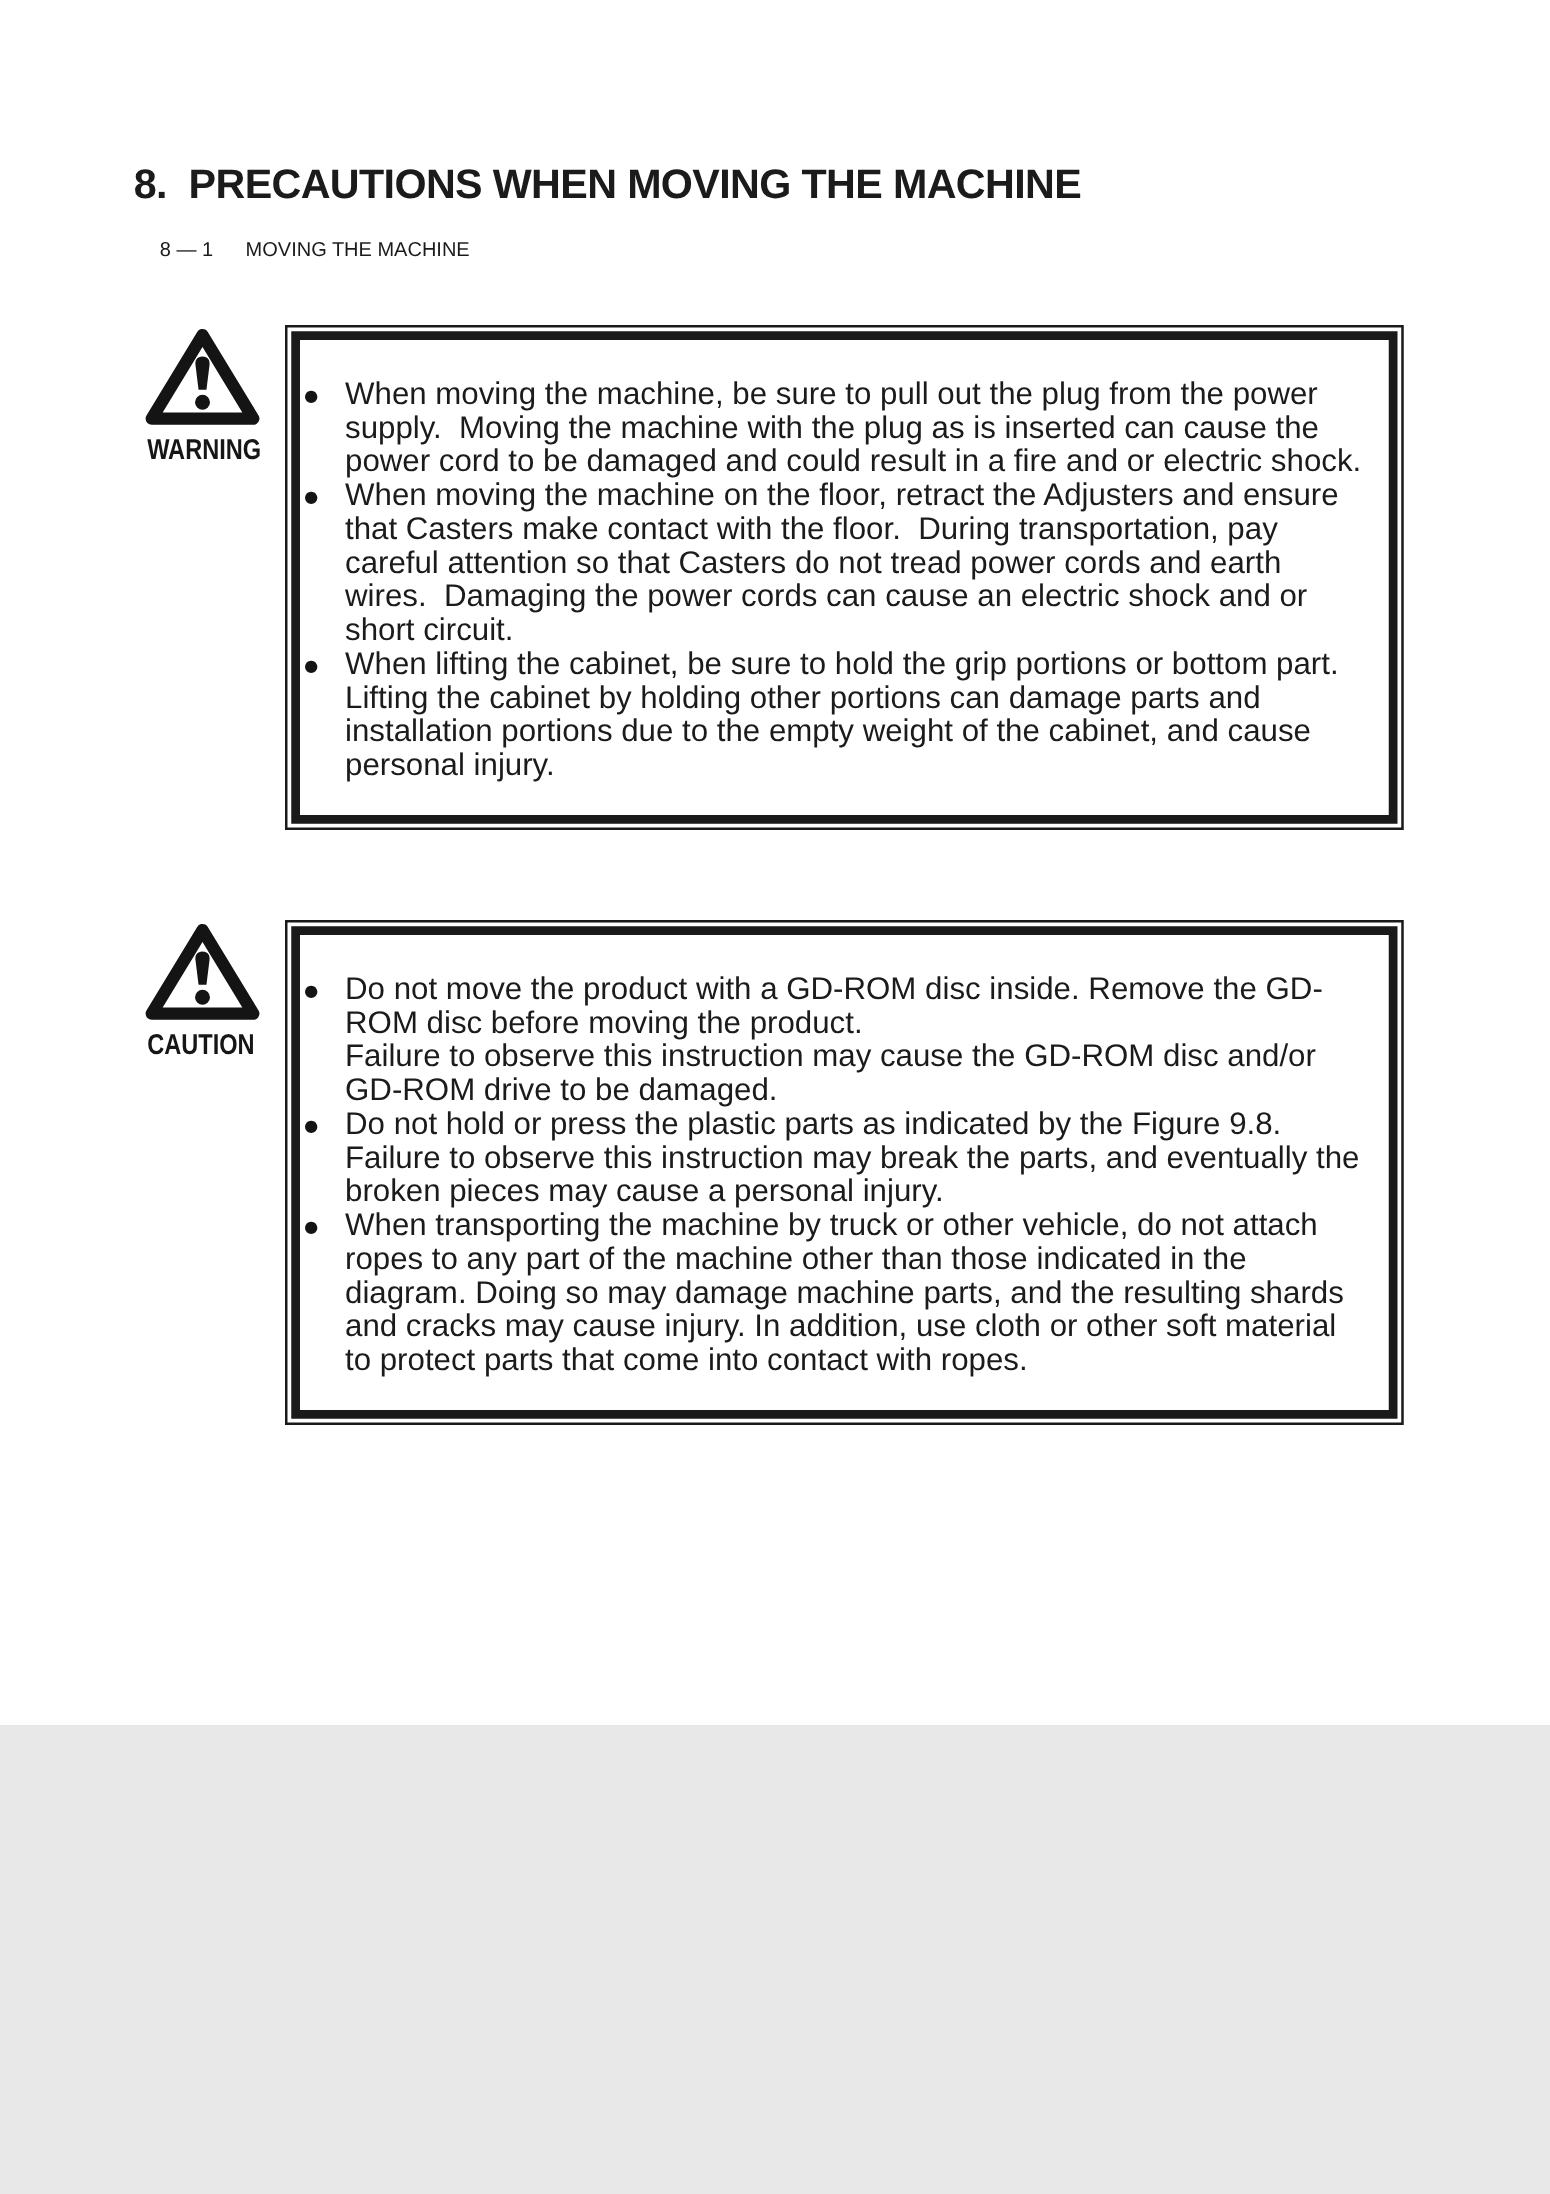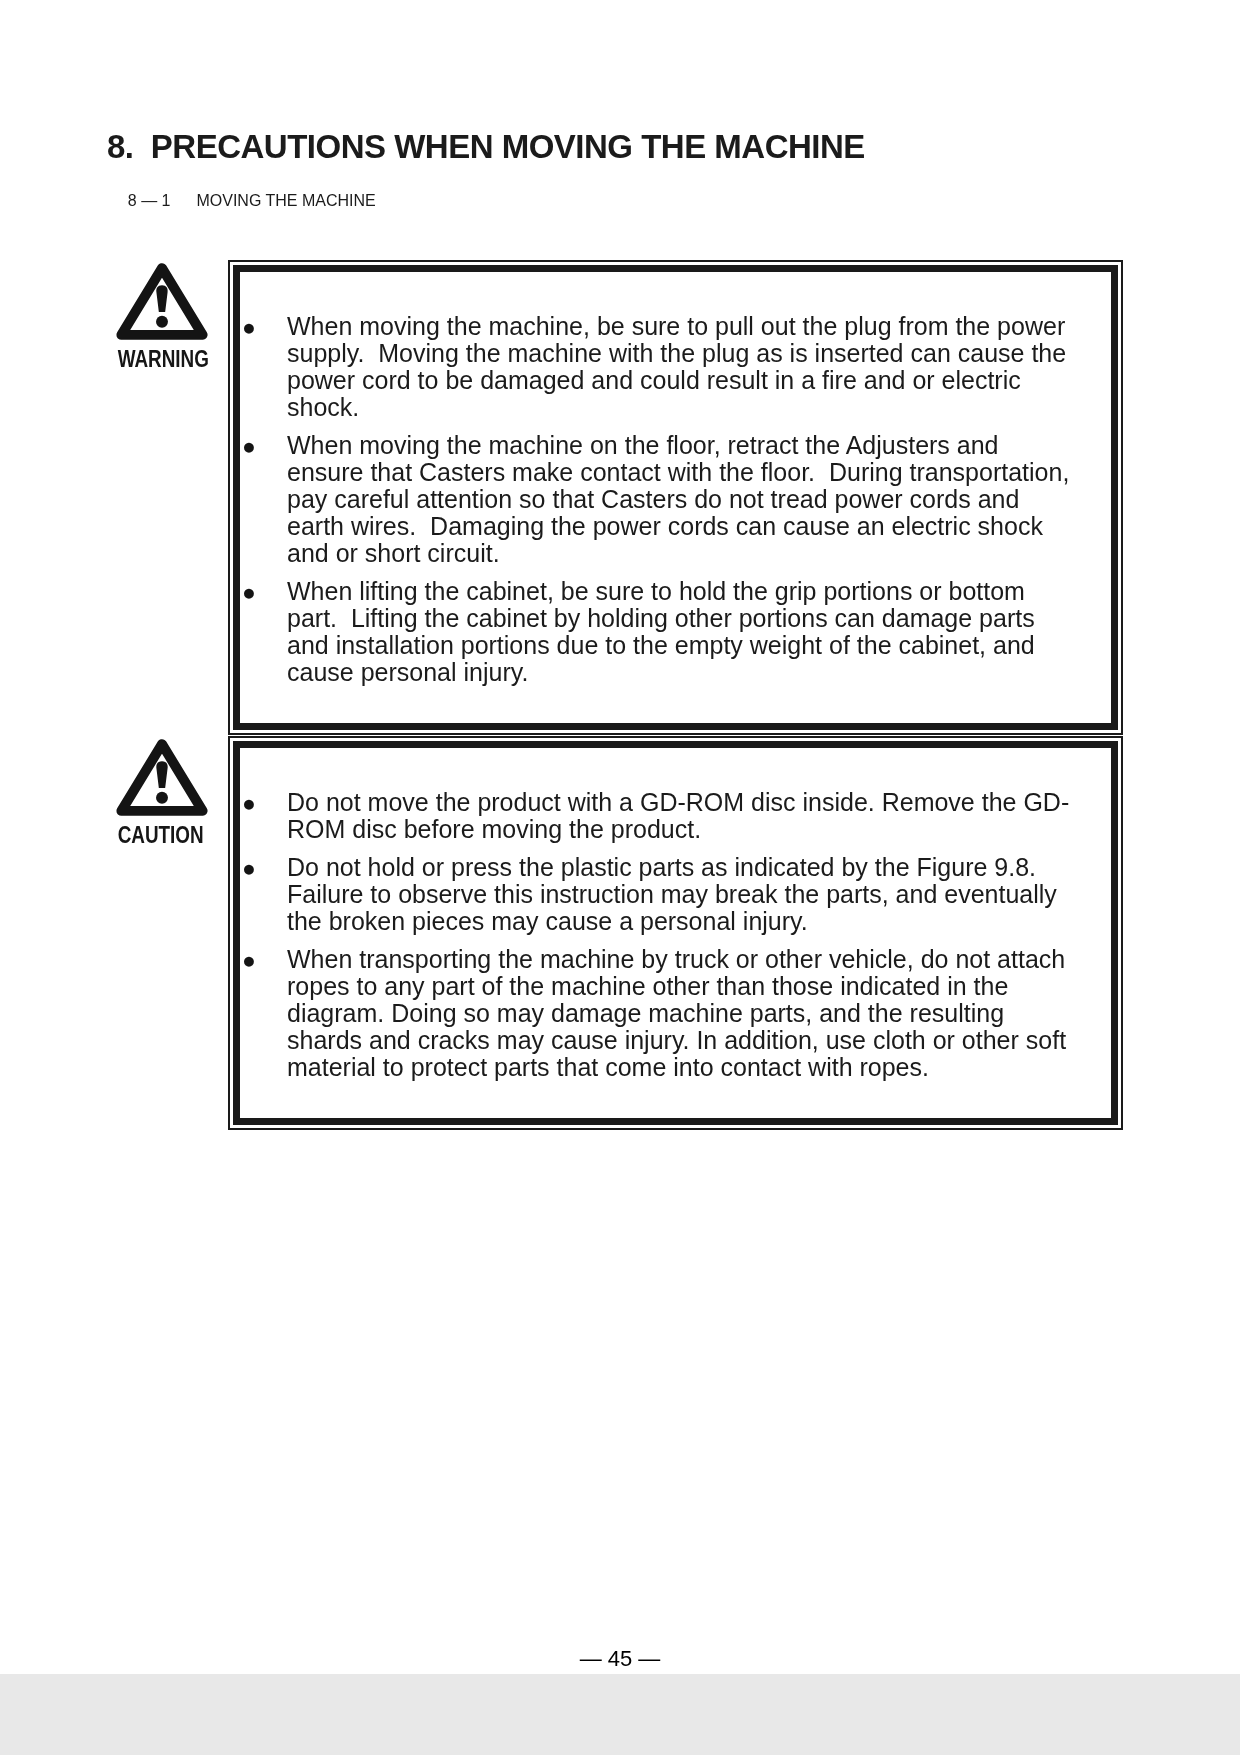--- a/index.html
+++ b/index.html
@@ -1,19 +1,19 @@
 <!DOCTYPE html>
 <html><head>
 <meta charset="utf-8">
 <style>
   html, body { margin: 0; padding: 0; background: #e8e8e8; }
   .page {
     position: relative;
     width: 1240px;
-    height: 1674px;
+    height: 1380px;
     margin: 0 auto;
     background: #ffffff;
     font-family: "Liberation Sans", sans-serif;
     color: #1b1b1b;
     overflow: hidden;
   }
   .page-title {
     position: absolute;
     left: 107px;
     top: 106px;
@@ -75,21 +75,21 @@
   }
   .bullet-dot {
     position: absolute;
     left: 0;
     top: 1px;
     font-size: 23px;
     line-height: 27px;
     color: #141414;
   }
   .bullet-text p {
-    margin: 11px;
+    margin: 0;
     white-space: pre-wrap;
     font-size: 25px;
     line-height: 27px;
     color: #1b1b1b;
   }
   .page-number {
     position: absolute;
     left: 0;
     right: 0;
     top: 1646px;
@@ -154,20 +154,21 @@
       </svg>
       <div class="icon-label">CAUTION</div>
     </div>
     <div class="notice-box">
       <div class="notice-inner">
         <ul class="bullet-list">
           <li>
             <span class="bullet-dot">●</span>
             <div class="bullet-text">
               <p>Do not move the product with a GD-ROM disc inside. Remove the GD-ROM disc before moving the product.</p>
+              <p>Failure to observe this instruction may cause the GD-ROM disc and/or GD-ROM drive to be damaged.</p>
             </div>
           </li>
           <li>
             <span class="bullet-dot">●</span>
             <div class="bullet-text">
                 <p>Do not hold or press the plastic parts as indicated by the Figure 9.8. Failure to observe this instruction may break the parts, and eventually the broken pieces may cause a personal injury.</p>
               </div>
           </li>
           <li>
             <span class="bullet-dot">●</span>

